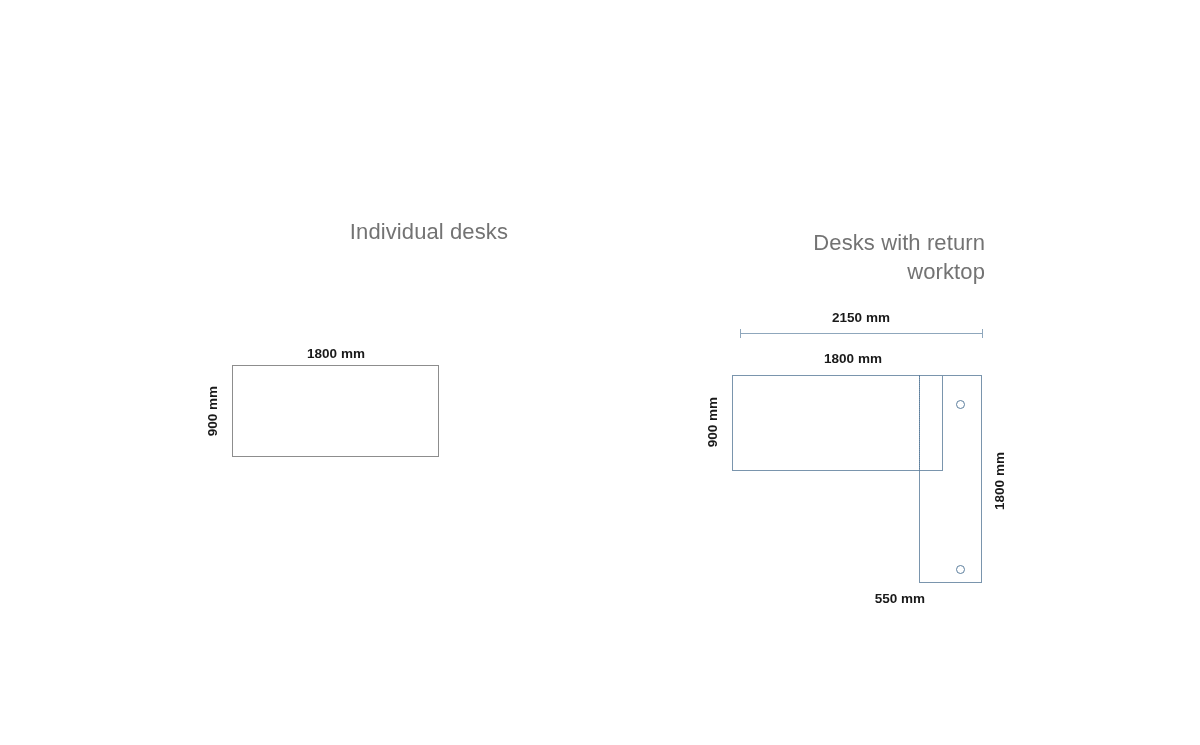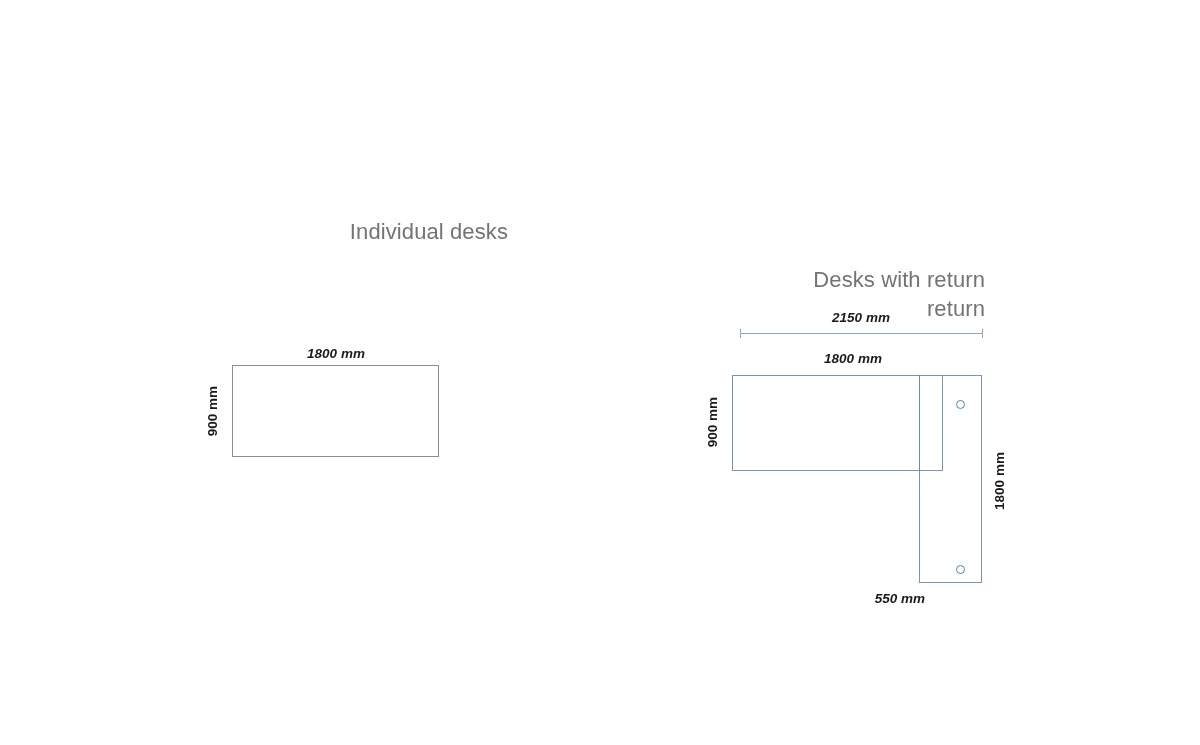--- a/index.html
+++ b/index.html
@@ -33,35 +33,33 @@
   }
   #title-individual {
     left: 158px;
     top: 217px;
     width: 350px;
   }
   #title-return {
     left: 735px;
     top: 228px;
     width: 250px;
-    margin-top: 37px;
   }
 
   
   .dim-label {
     position: absolute;
     color: #1a1a1a;
     font-size: 13.5px;
     font-weight: bold;
     line-height: 16px;
     white-space: nowrap;
   }
   .dim-label.horiz {
     text-align: center;
-    font-style: italic;
   }
   .dim-label.vert-ccw {
     transform: rotate(-90deg);
     transform-origin: 50% 50%;
     text-align: center;
   }
 
   
   #desk-individual-rect {
     position: absolute;
@@ -195,21 +193,21 @@
 
   <div id="desk-individual-rect"></div>
 
   <div class="dim-label horiz" id="label-ind-width">1800 mm</div>
 
   <div class="dim-label vert-ccw" id="label-ind-depth">900 mm</div>
 
   <div class="panel-title" id="title-return">
     <span>Desks with return</span>
     <br>
-    <span>return</span>
+    <span>worktop</span>
   </div>
 
   <div class="dim-label horiz" id="label-overall-width">2150 mm</div>
 
   <div id="dim-line-overall">
     <span class="tick left"></span>
     <span class="rule"></span>
     <span class="tick right"></span>
   </div>
 

